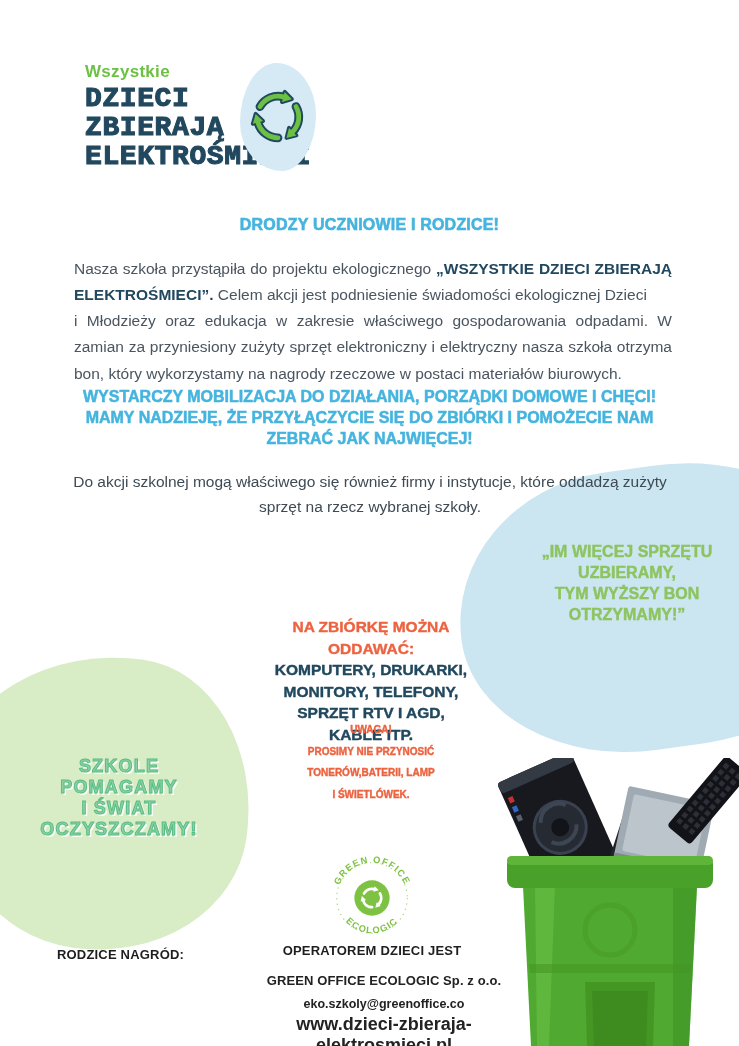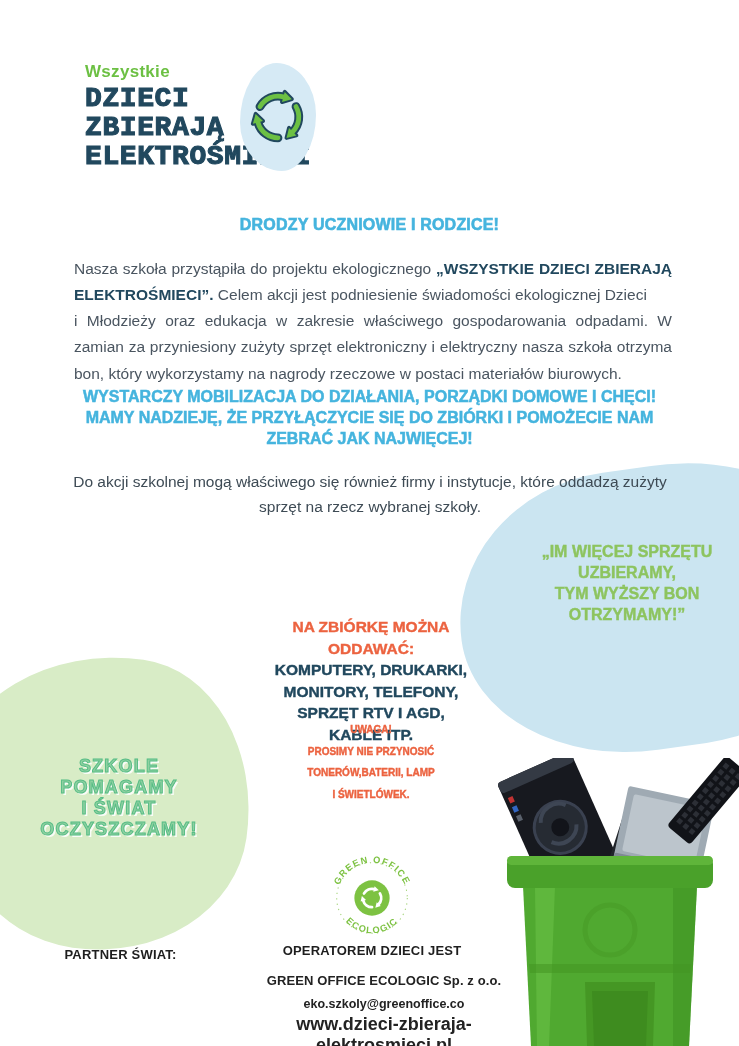--- a/index.html
+++ b/index.html
@@ -220,21 +220,21 @@
             </g>
           <g transform="rotate(240)">
               <polygon points="19.3,-22 7.4,-33 3.5,-17.5"></polygon>
             </g>
         </g>
       </g>
     </svg>
   </div>
 
   <div class="operator-label">OPERATOREM DZIECI JEST</div>
-  <div class="partner-label">PARTNER ŚWIAT:</div>
+  <div class="partner-label">RODZICE NAGRÓD:</div>
 
 
   <div class="company-block">
     <div class="company-name">GREEN OFFICE ECOLOGIC Sp. z o.o.</div>
     <div class="company-email">eko.szkoly@greenoffice.co</div>
     <div class="company-site">www.dzieci-zbieraja-elektrosmieci.pl</div>
   </div>
 
   <svg class="bin" viewBox="0 0 262 288">
 

